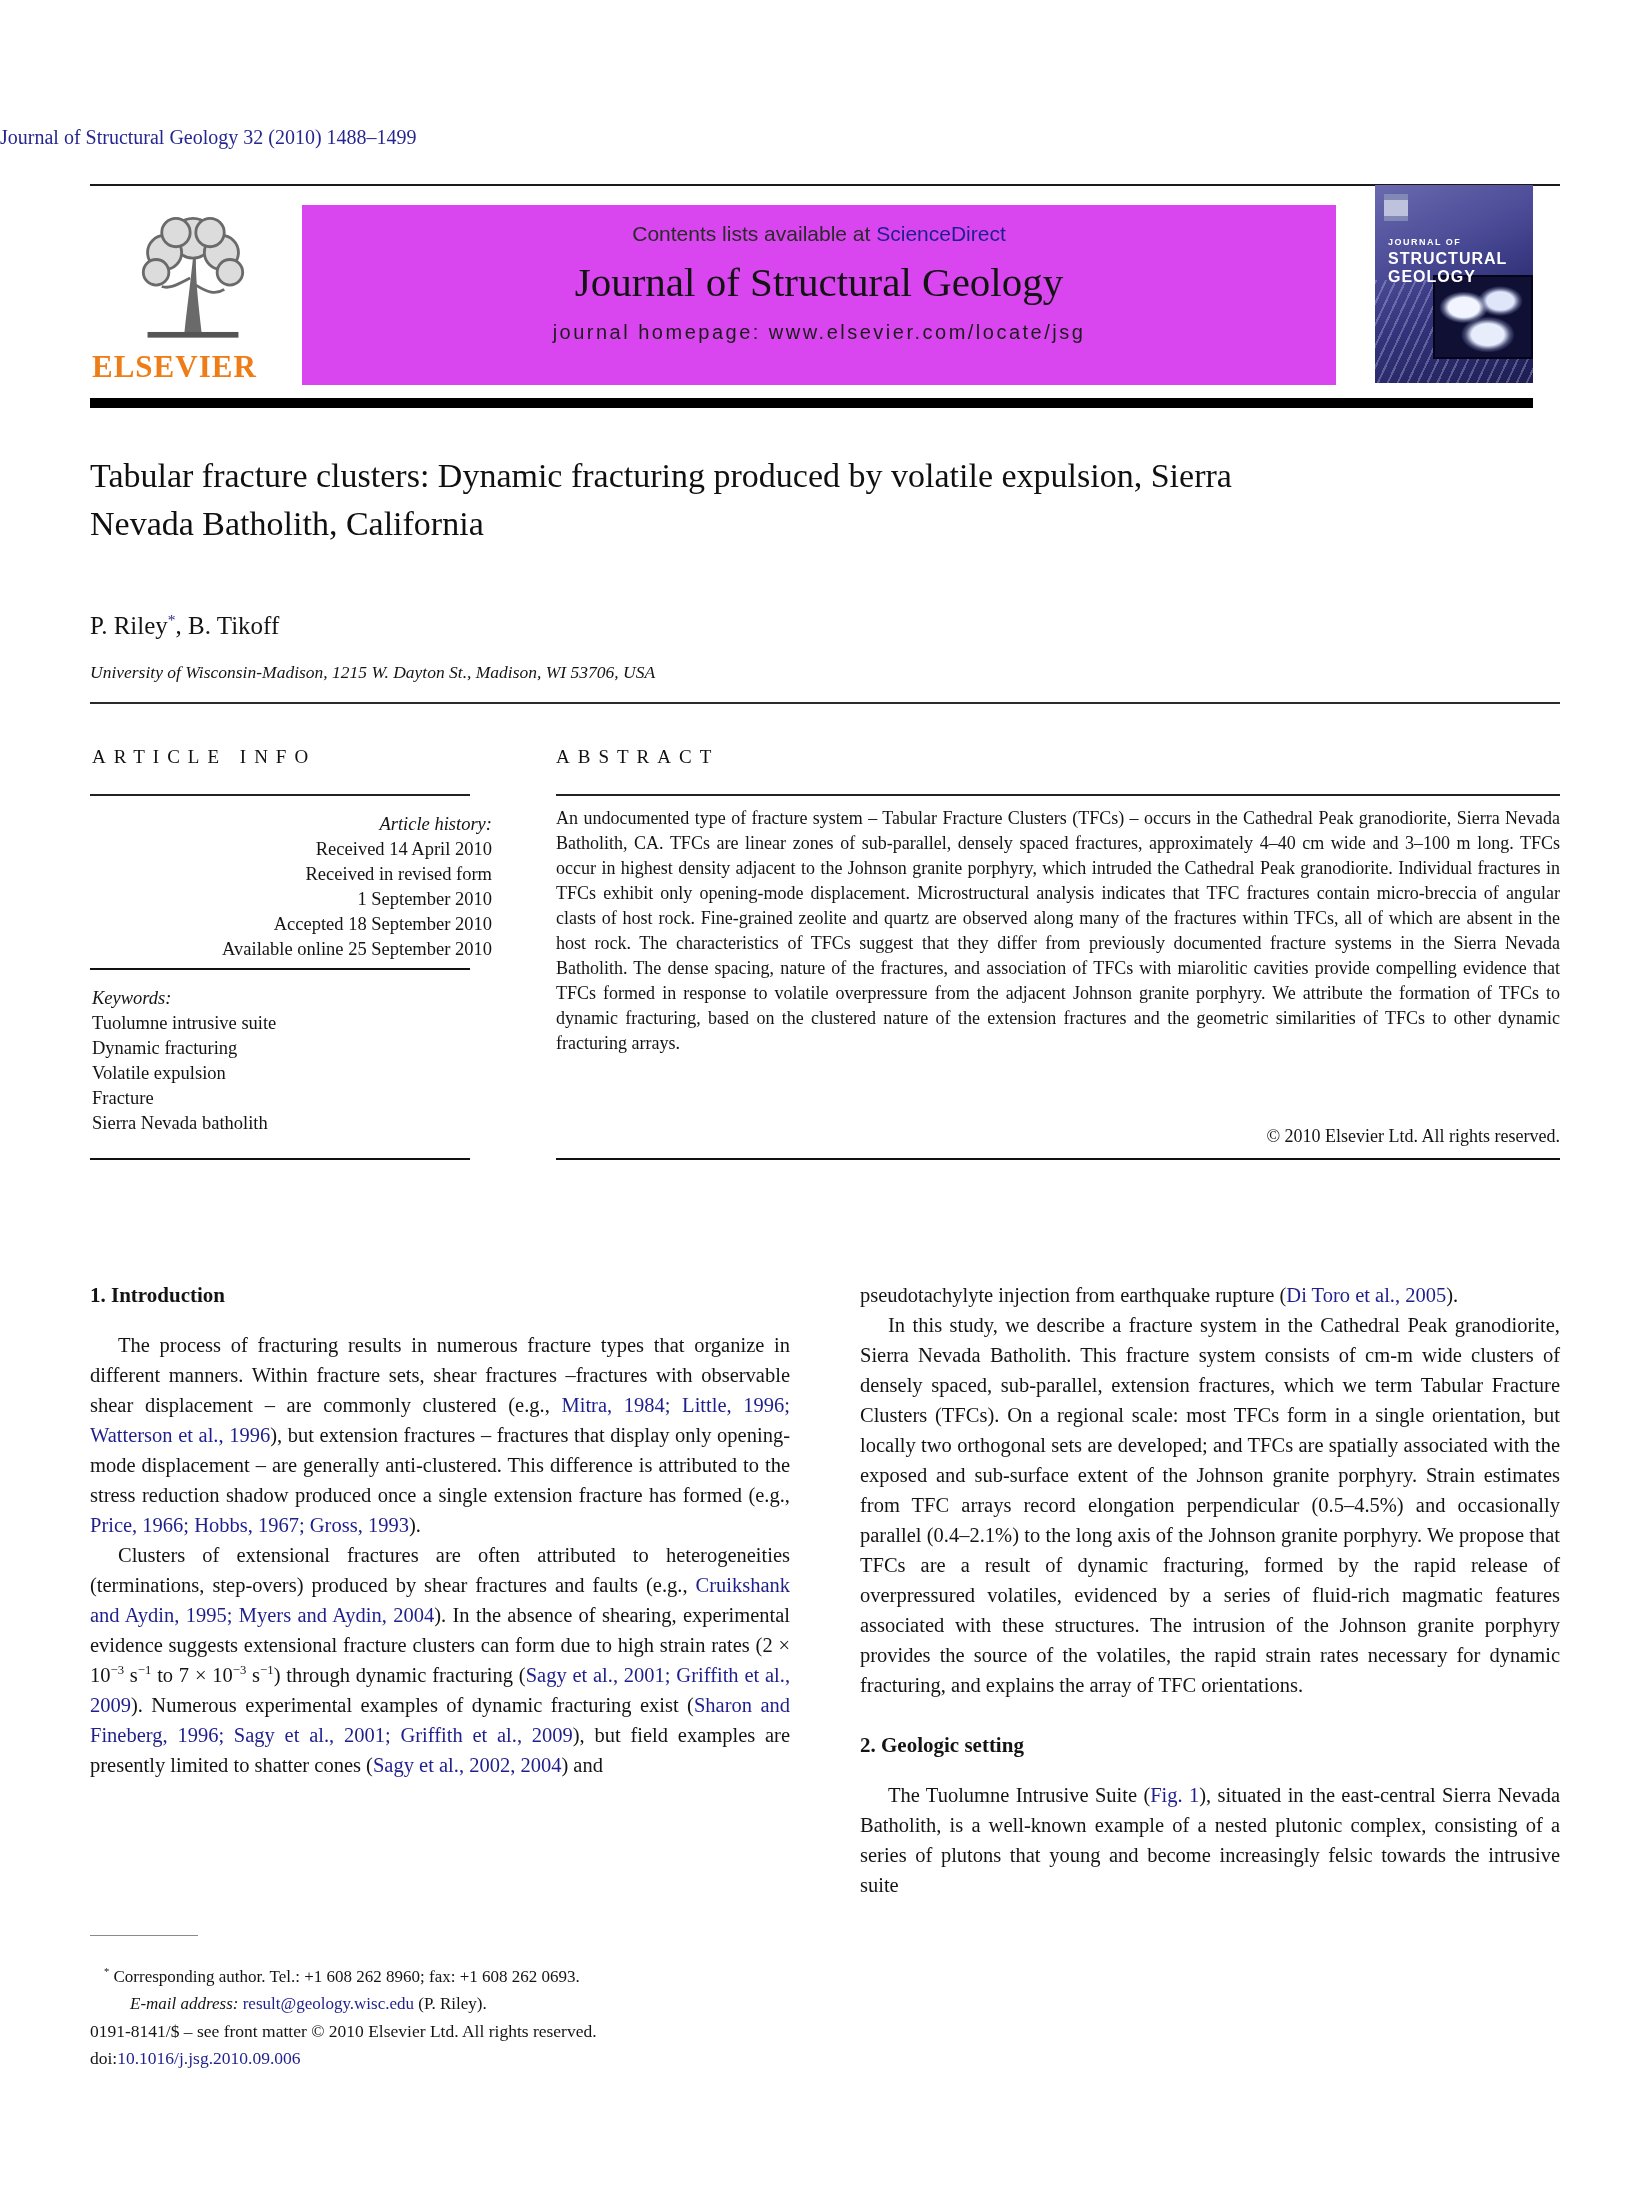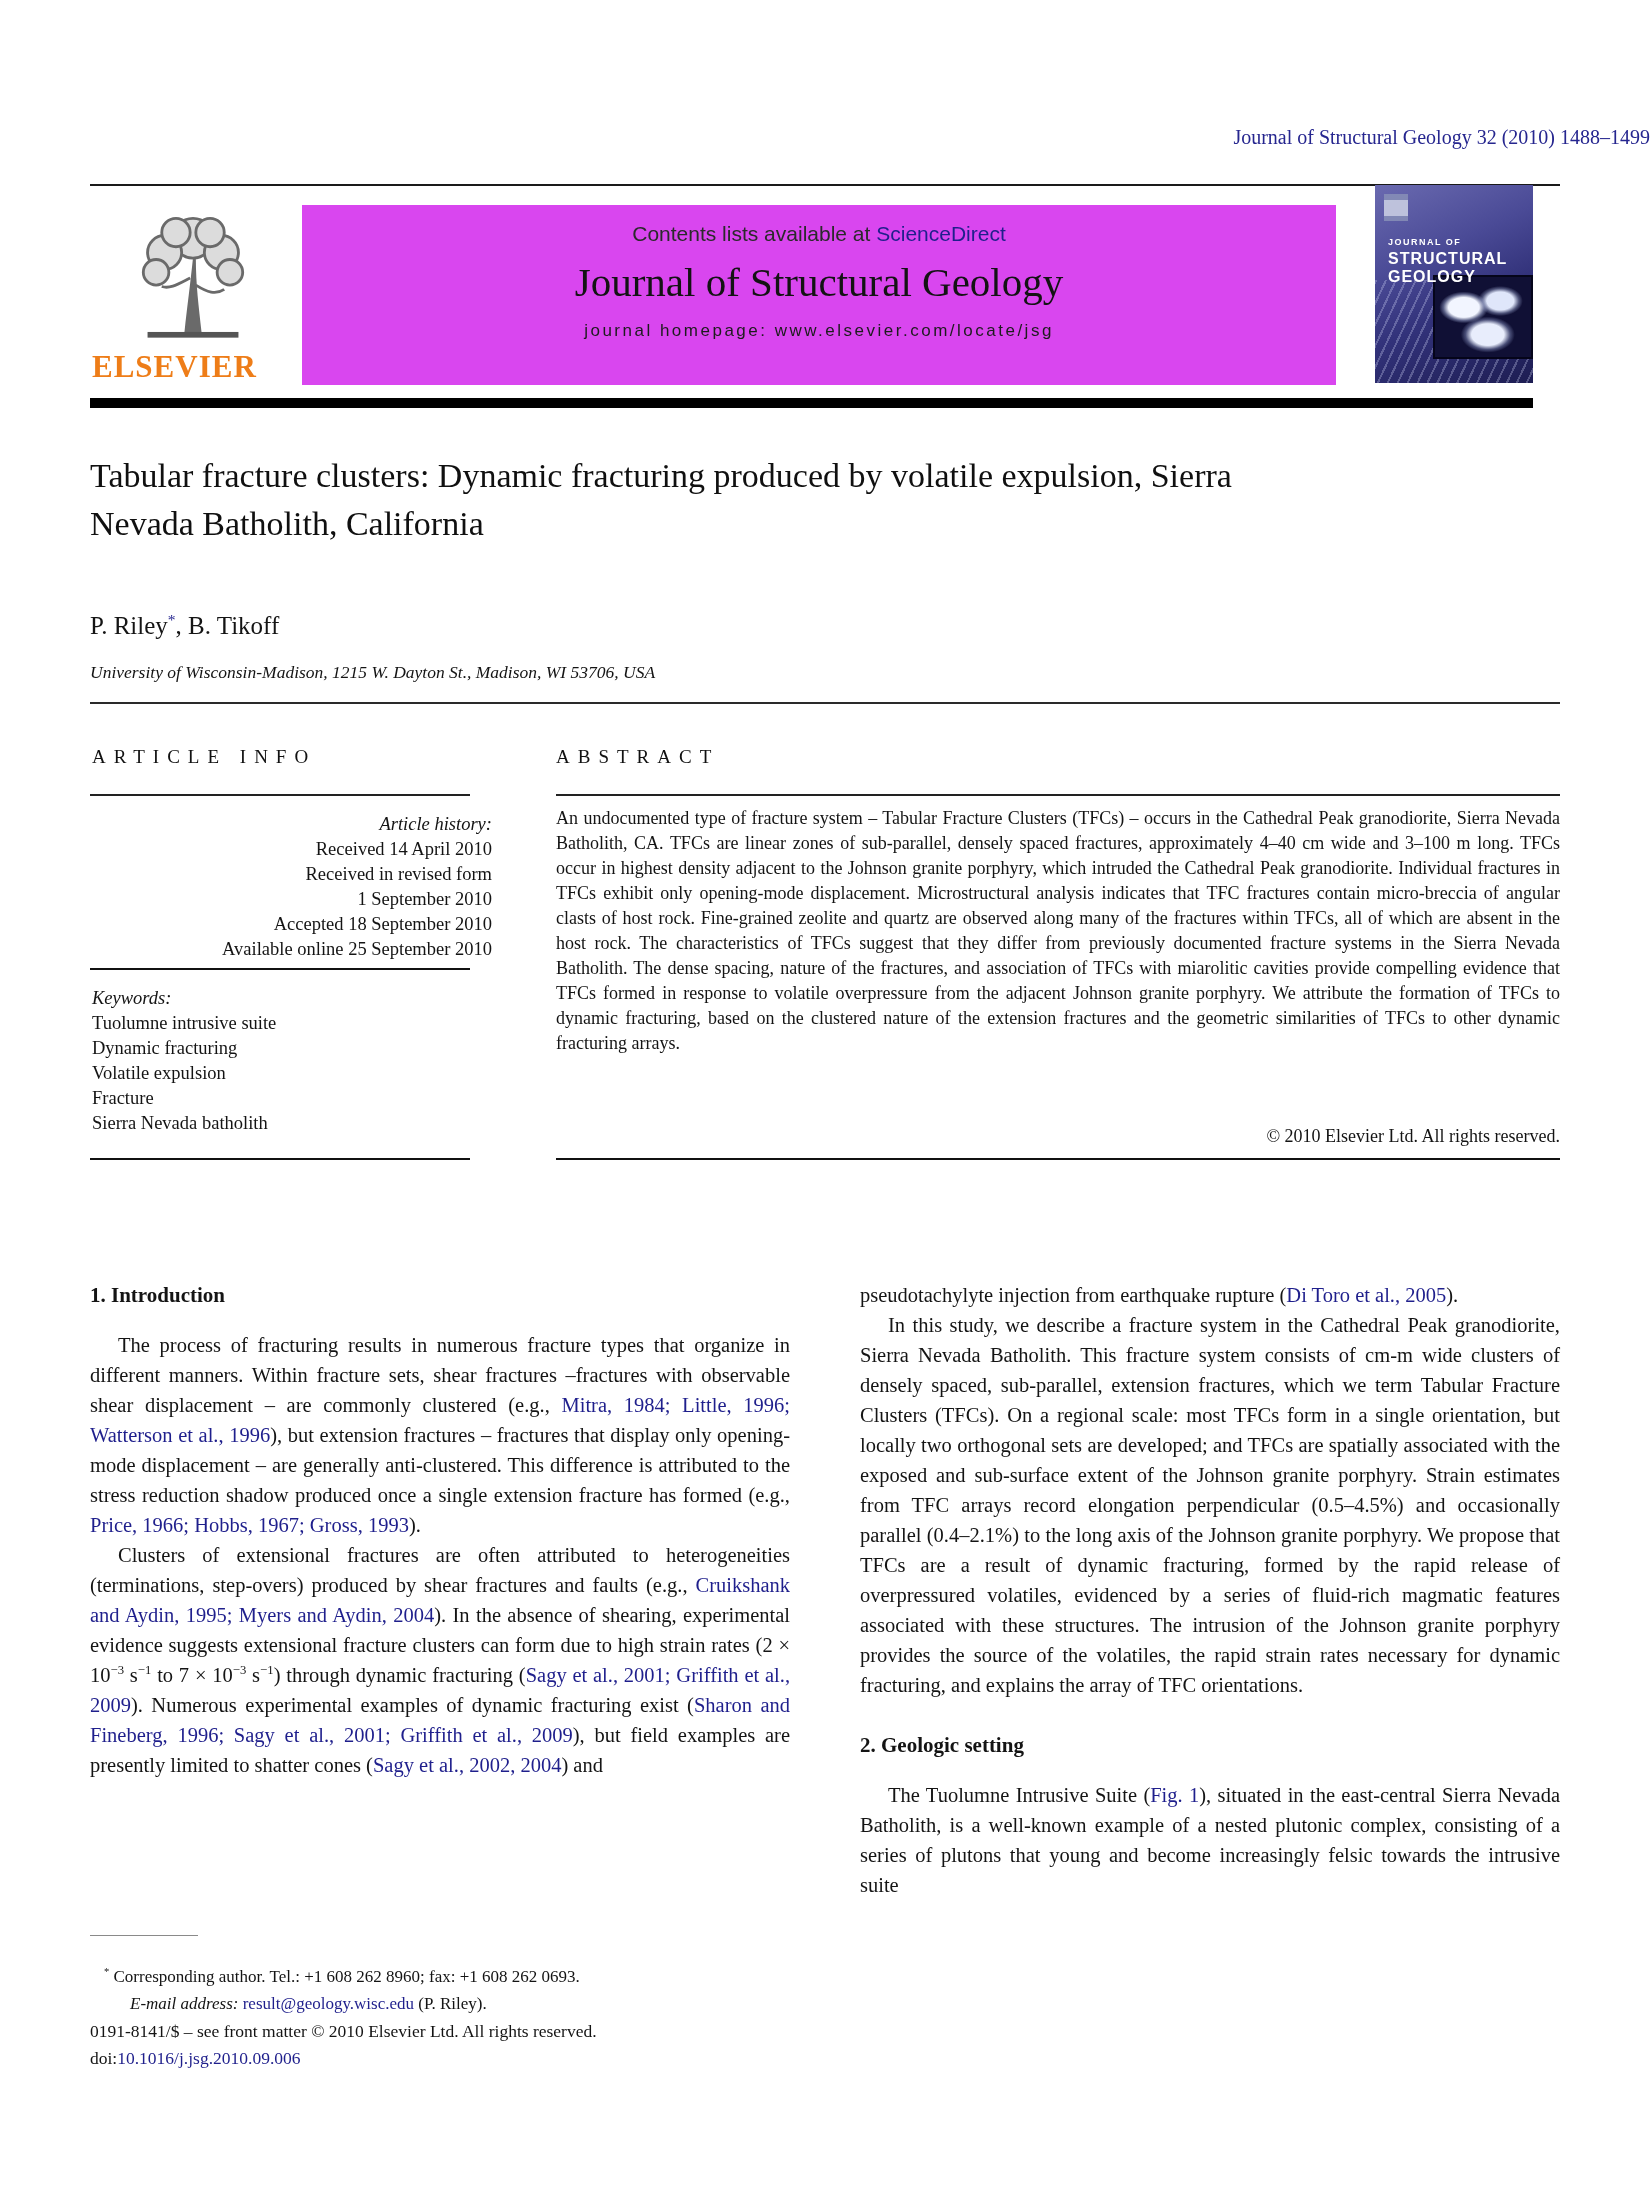--- a/index.html
+++ b/index.html
@@ -1,36 +1,36 @@
 <!DOCTYPE html>
 <html><head>
 <meta charset="utf-8">
 <style>
   html,body{margin:0;padding:0;background:#fff;}
   .page{position:relative;width:1650px;height:2200px;background:#ffffff;
         font-family:"Liberation Serif",serif;color:#141414;overflow:hidden;}
 
   
-  .citation{position:absolute;top:126px;left:0;width:100%;text-align:right;
+  .citation{position:absolute;top:126px;left:0;width:100%;text-align:left;
             font-size:20px;color:#26268f;}
 
   .rule-top{position:absolute;left:90px;top:184px;width:1470px;height:2px;background:#1a1a1a;}
 
   
   .logo-block{position:absolute;left:90px;top:205px;width:212px;height:180px;background:#fff;}
   .tree-svg{position:absolute;left:28px;top:2px;width:150px;height:142px;}
   .elsevier-word{position:absolute;left:2px;bottom:0px;font-size:31px;font-weight:bold;
                  color:#ee7d18;letter-spacing:1px;font-family:"Liberation Serif",serif;}
 
   
   .gray-box{position:absolute;left:302px;top:205px;width:1034px;height:180px;background:#d946ef;
             text-align:center;font-family:"Liberation Sans",sans-serif;}
   .contents-line{margin-top:17px;font-size:21px;color:#2a2a2a;}
   .journal-name{margin-top:12px;font-size:41px;color:#131313;font-family:"Liberation Serif",serif;}
-  .homepage-line{margin-top:15px;font-size:17px;letter-spacing:2.5px;color:#1c1c1c;}
+  .homepage-line{margin-top:15px;font-size:20px;letter-spacing:2.5px;color:#1c1c1c;}
 
   
   .cover{position:absolute;left:1375px;top:185px;width:158px;height:198px;overflow:hidden;
          background:linear-gradient(155deg,#6a6ab0 0%,#4a4a96 35%,#32327a 60%,#1d1d52 100%);}
   .cover::after{content:"";position:absolute;left:0;top:95px;width:158px;height:103px;
         background:repeating-linear-gradient(115deg,rgba(220,225,255,0.28) 0 2px,rgba(0,0,20,0) 2px 9px);}
   .cover-logo{position:absolute;left:9px;top:9px;width:24px;height:27px;background:#cfd4e6;opacity:.85;
               box-shadow:inset 0 6px 0 #8890b8, inset 0 -5px 0 #8890b8;}
   .cover-title{position:absolute;left:13px;top:52px;color:#ffffff;font-family:"Liberation Sans",sans-serif;
                text-align:left;z-index:2;}

